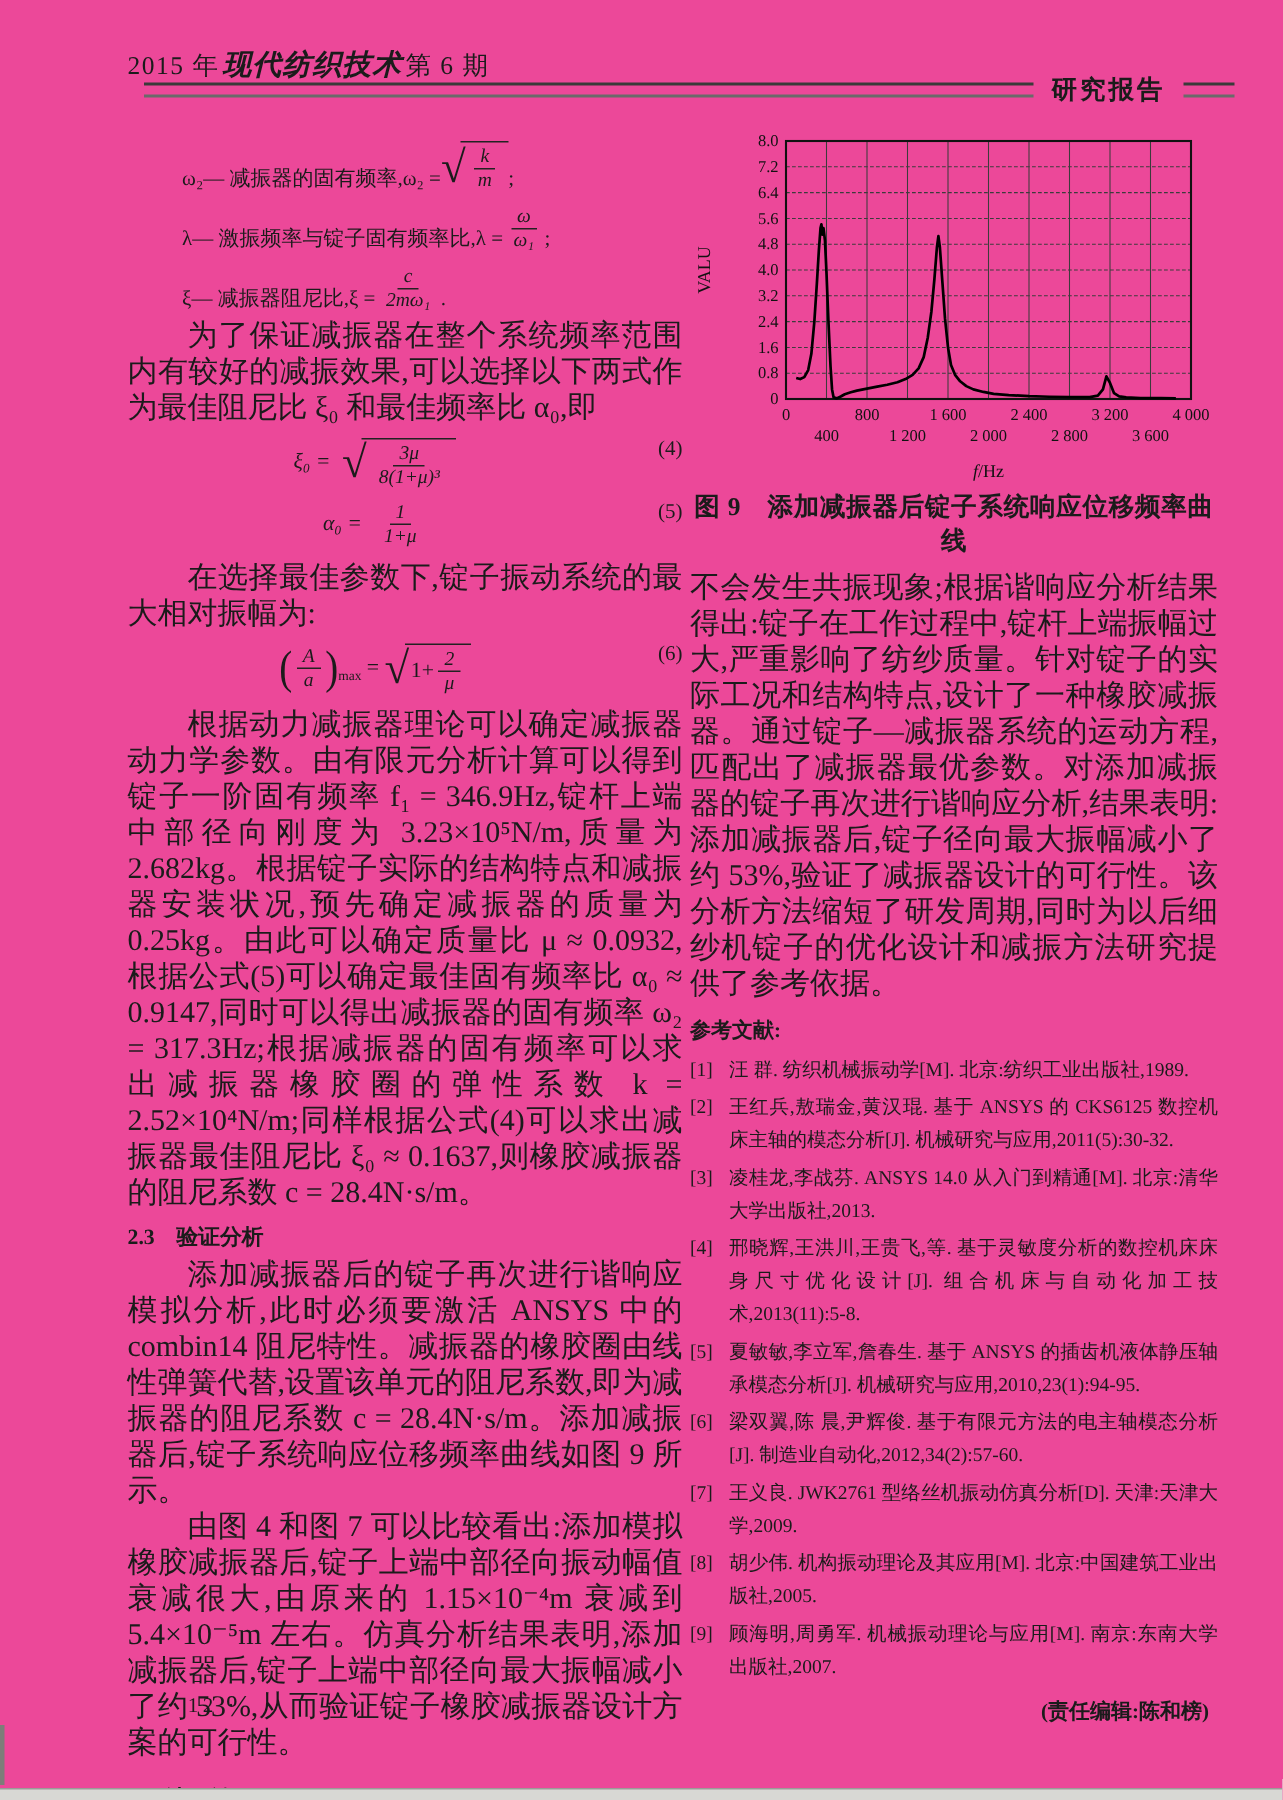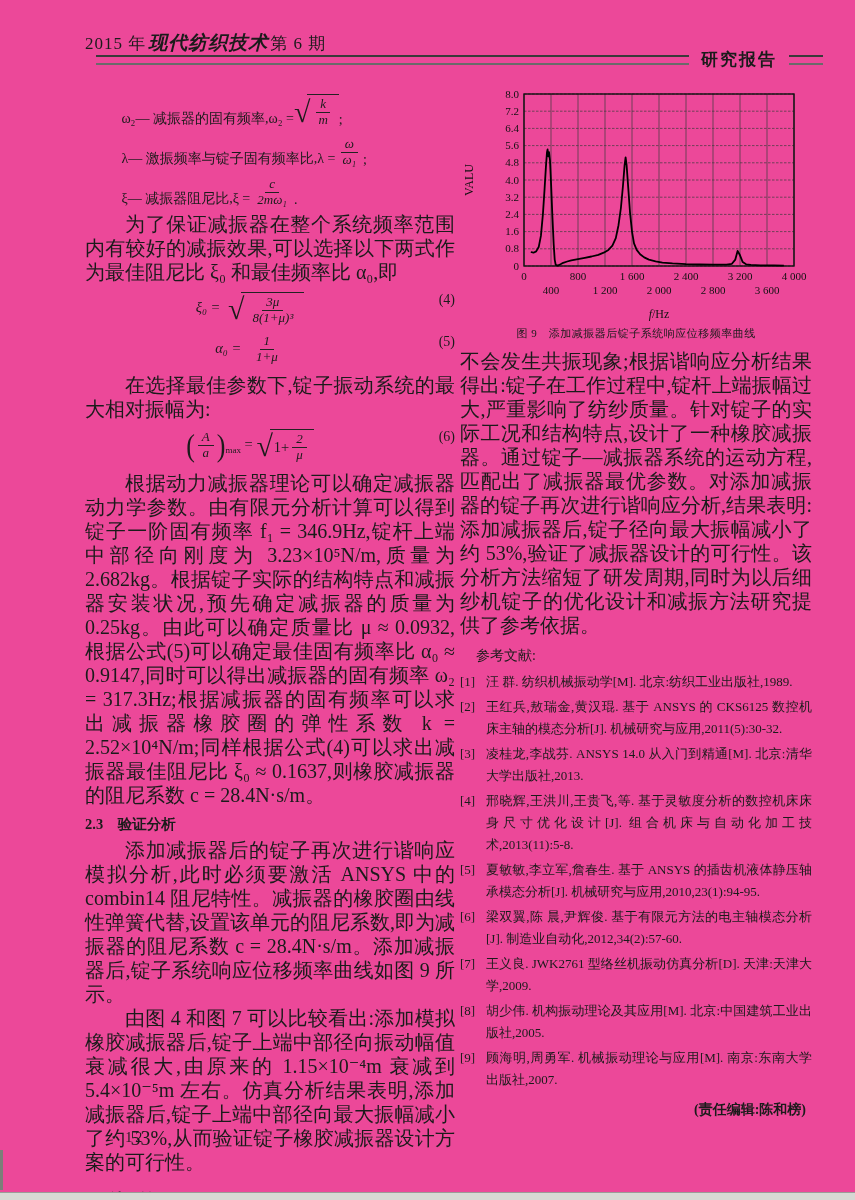--- a/index.html
+++ b/index.html
@@ -29,25 +29,25 @@
   
   .equation{display:flex;margin:8px 0;}
   .eq-body{flex:1;text-align:center;font-size:14.5px;}
   .eq-no{width:40px;text-align:right;font-size:14px;}
   .eq-lhs{font-style:italic;margin-right:4px;}
   .bigparen{display:inline-block;font-size:26px;font-weight:300;line-height:1;transform:scaleY(1.2);vertical-align:middle;}
   sub.small{font-size:9px;}
   
   .h-sub{font-size:14.5px;font-weight:bold;margin:8px 0 4px 0;}
   .h-main{font-size:15px;font-weight:bold;margin:16px 0 12px 0;letter-spacing:1px;}
-  .refs-heading{font-size:14px;font-weight:normal;margin:10px 0 6px 16px;}
+  .refs-heading{font-size:14px;font-weight:bold;margin:10px 0 6px 0;}
   
   .figure{margin:0 0 8px 0;text-align:center;}
   .figure svg{display:block;}
-  .figcaption{font-size:11px;font-weight:normal;text-align:center;margin-top:2px;letter-spacing:.5px;}
+  .figcaption{font-size:17px;font-weight:bold;text-align:center;margin-top:2px;letter-spacing:.5px;}
   .tick{font-size:11px;font-family:"Liberation Serif","DejaVu Serif",serif;fill:#111;}
   .axis-label{font-size:12px;fill:#111;font-family:"Liberation Serif","DejaVu Serif",serif;}
   
   .ref{position:relative;padding-left:26px;font-size:13px;line-height:22px;text-align:justify;margin:3px 0;}
   .ref-label{position:absolute;left:0;top:0;}
   .editor-note{font-size:14px;font-weight:bold;text-align:right;padding-right:6px;margin-top:10px;}
   
   .page-number{position:absolute;left:111px;top:1130px;font-size:14px;letter-spacing:3px;}
   .scan-edge-bottom{position:absolute;left:0;right:0;bottom:0;height:7px;background:#d8d8d4;border-top:1.5px solid #9b9b97;}
   .scan-mark-left{position:absolute;left:0;top:1150px;width:3px;height:40px;background:#7d7d79;}

